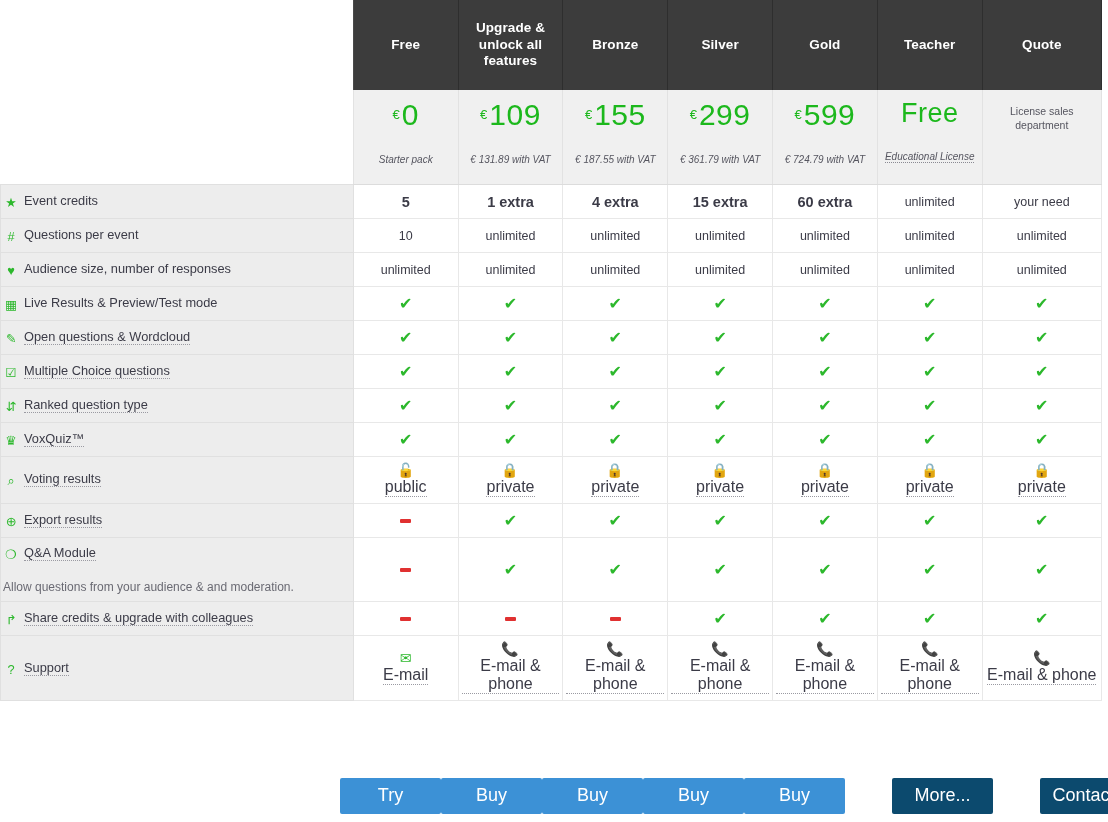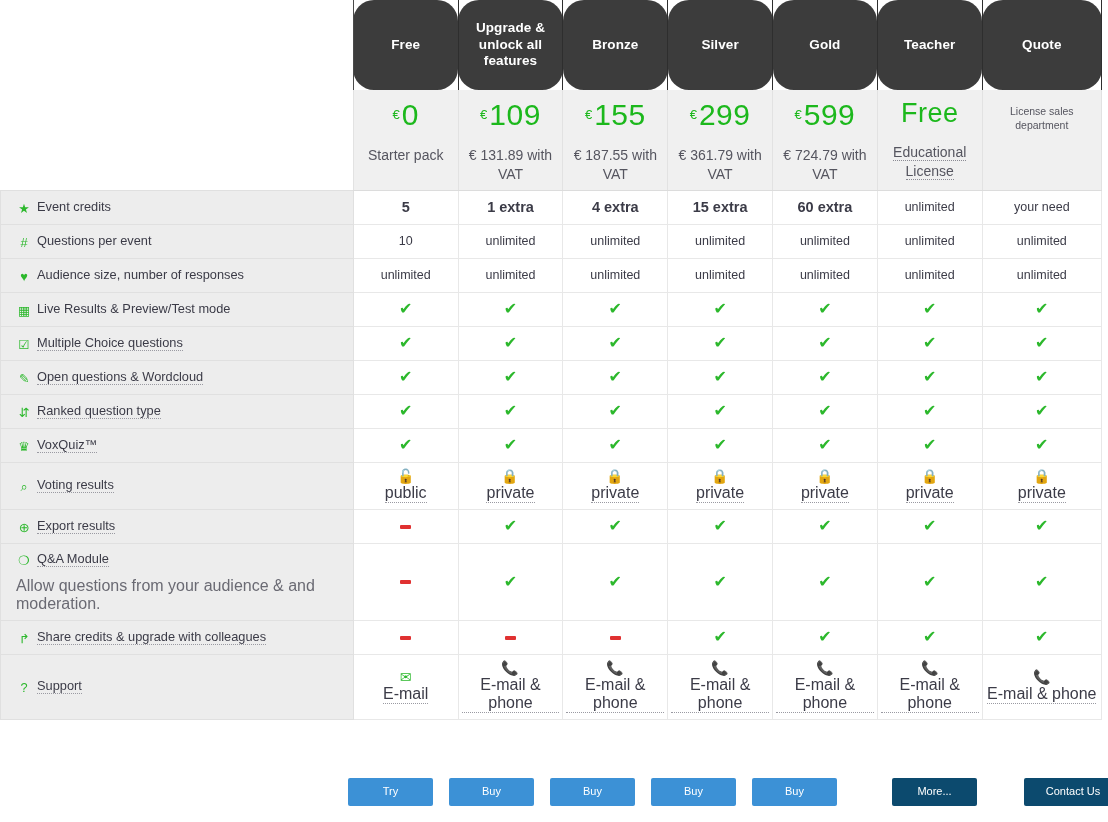--- a/index.html
+++ b/index.html
@@ -27,21 +27,20 @@
   th.planhead{
     background:#3c3c3c;color:#fff;
     font-size:13.5px;font-weight:bold;
     text-align:center;vertical-align:middle;
     height:82px;
     padding:4px 6px;
     border-left:1px solid #4a4a4a;
     border-right:1px solid #2e2e2e;
     line-height:1.25;
     letter-spacing:.1px;
-    border-radius:21px;
   }
 
   
   td.pricecell{
     background:#f0f0f0;
     text-align:center;vertical-align:top;
     height:78px;
     padding:10px 4px 6px;
     border-left:1px solid #e2e2e2;
     border-right:1px solid #e2e2e2;
@@ -49,30 +48,30 @@
   }
   .price-main{
     color:#1cb81c;
     line-height:1;
     white-space:nowrap;
   }
   .cur{font-size:13px;vertical-align:super;margin-right:2px;}
   .amt{font-size:30px;letter-spacing:.5px;}
   .amt.free{font-size:27px;}
   .price-sub{
-    font-size:14px;color:#55555f;margin-top:16px;line-height:1.35;
+    font-size:10px;color:#55555f;margin-top:23px;line-height:1.35;font-style:italic;
   }
   .price-sub .dotu{border-bottom:1px dotted #8a8a93;}
   .price-note{font-size:10.5px;color:#55555f;line-height:1.35;padding-top:4px;}
 
   
   td.labelcell{
     background:#ededed;
     border:1px solid #e0e0e0;
-    padding:7px 10px 7px 15px;
+    padding:7px 10px 7px 2px;
     font-size:12.8px;
     color:#3b3b47;
     vertical-align:middle;
   }
   td.datacell{
     background:#fff;
     border:1px solid #e8e8e8;
     text-align:center;vertical-align:middle;
     font-size:12.5px;
     color:#3b3b47;
@@ -84,22 +83,22 @@
   tr.frow.tall{height:46px;}
   tr.frow.taller{height:50px;}
 
   .lbl-ico{
     display:inline-block;width:16px;text-align:center;
     color:#2cb82c;margin-right:5px;vertical-align:-2px;
   }
   .lbl-txt{border-bottom:1px dotted #9a9aa2;}
   .lbl-txt.plain{border-bottom:none;}
   .lbl-sub{
-    display:block;font-size:16px;color:#6a6a73;
-    margin-top:9px;border-bottom:none;
+    display:block;font-size:12px;color:#6a6a73;
+    margin-top:18px;border-bottom:none;
   }
 
   .chk{color:#2cb82c;font-size:16px;font-weight:bold;line-height:1;}
   .dash{
     display:inline-block;width:11px;height:4px;background:#e03131;
     border-radius:1px;vertical-align:middle;
   }
   .stack{display:flex;flex-direction:column;align-items:center;gap:1px;}
   .stack .ic{font-size:14px;line-height:1;}
   .stack .tx{font-size:16px;border-bottom:1px dotted #9a9aa2;color:#3b3b47;}
@@ -113,23 +112,23 @@
     position:absolute;left:0;top:778px;width:1102px;
     display:flex;
   }
   .btnspacer{width:340px;flex:0 0 340px;}
   .btncell{
     flex:0 0 101px;display:flex;justify-content:center;align-items:center;
   }
   .btncell.last{flex:0 0 115px;}
   .btn{
     display:inline-block;
-    font-size:11px;color:#fff;
+    font-size:18px;color:#fff;
     text-align:center;
-    padding:7px 0 8px;
+    padding:7px 8px 8px;
     width:85px;
     border-radius:2px;
     cursor:pointer;
     line-height:1.15;
     font-family:"Liberation Sans",sans-serif;
   }
   .btn.blue{background:#3c91d6;}
   .btn.green{background:#0c4a6e;margin-left:47px;}
   .btn.wide{width:98px;}
 </style>
@@ -248,31 +247,31 @@
           <td class="labelcell"><span class="lbl-ico">▦</span><span class="lbl-txt plain">Live Results &amp; Preview/Test mode</span></td>
           <td class="datacell"><span class="chk">✔</span></td>
           <td class="datacell"><span class="chk">✔</span></td>
           <td class="datacell"><span class="chk">✔</span></td>
           <td class="datacell"><span class="chk">✔</span></td>
           <td class="datacell"><span class="chk">✔</span></td>
           <td class="datacell"><span class="chk">✔</span></td>
           <td class="datacell"><span class="chk">✔</span></td>
         </tr>
         <tr class="frow">
+          <td class="labelcell"><span class="lbl-ico">✎</span><span class="lbl-txt">Open questions &amp; Wordcloud</span></td>
+          <td class="datacell"><span class="chk">✔</span></td>
+          <td class="datacell"><span class="chk">✔</span></td>
+          <td class="datacell"><span class="chk">✔</span></td>
+          <td class="datacell"><span class="chk">✔</span></td>
+          <td class="datacell"><span class="chk">✔</span></td>
+          <td class="datacell"><span class="chk">✔</span></td>
+          <td class="datacell"><span class="chk">✔</span></td>
+        </tr>
+        <tr class="frow">
           <td class="labelcell"><span class="lbl-ico">☑</span><span class="lbl-txt">Multiple Choice questions</span></td>
-          <td class="datacell"><span class="chk">✔</span></td>
-          <td class="datacell"><span class="chk">✔</span></td>
-          <td class="datacell"><span class="chk">✔</span></td>
-          <td class="datacell"><span class="chk">✔</span></td>
-          <td class="datacell"><span class="chk">✔</span></td>
-          <td class="datacell"><span class="chk">✔</span></td>
-          <td class="datacell"><span class="chk">✔</span></td>
-        </tr>
-        <tr class="frow">
-          <td class="labelcell"><span class="lbl-ico">✎</span><span class="lbl-txt">Open questions &amp; Wordcloud</span></td>
           <td class="datacell"><span class="chk">✔</span></td>
           <td class="datacell"><span class="chk">✔</span></td>
           <td class="datacell"><span class="chk">✔</span></td>
           <td class="datacell"><span class="chk">✔</span></td>
           <td class="datacell"><span class="chk">✔</span></td>
           <td class="datacell"><span class="chk">✔</span></td>
           <td class="datacell"><span class="chk">✔</span></td>
         </tr>
         <tr class="frow">
           <td class="labelcell"><span class="lbl-ico">⇵</span><span class="lbl-txt">Ranked question type</span></td>

